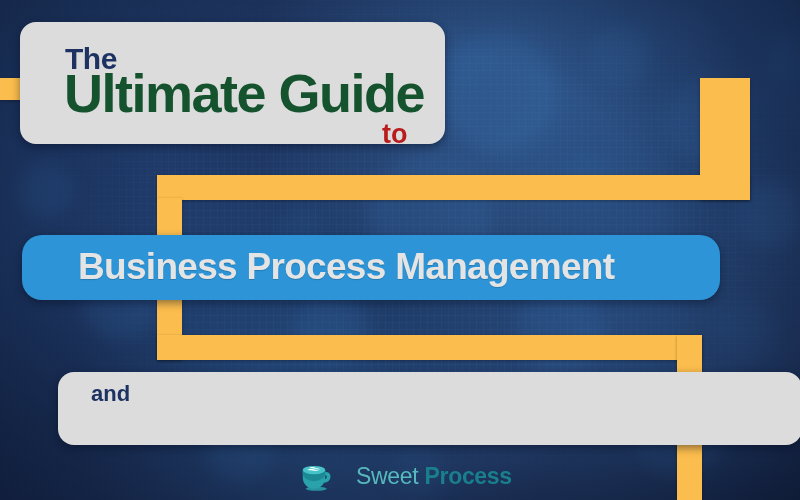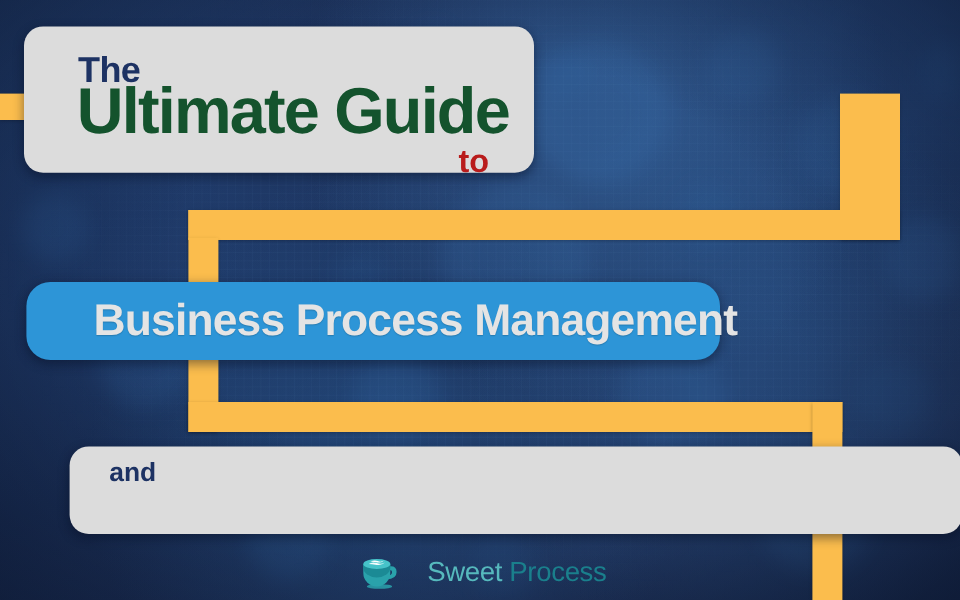--- a/index.html
+++ b/index.html
@@ -43,21 +43,21 @@
   
   .panel {
     position:absolute;
     border-radius:16px;
     box-shadow:0 3px 9px rgba(4,12,30,0.45);
   }
   .panel-grey { background:#dcdcdc; }
   .panel-blue { background:#2d95d7; }
 
   #panel-title      { left:20px;  top:22px;  width:425px; height:122px; }
-  #panel-subject    { left:22px;  top:235px; width:578px; height:65px;  border-radius:20px;padding-left:10px; }
+  #panel-subject    { left:22px;  top:235px; width:698px; height:65px;  border-radius:20px;padding-left:10px; }
   #panel-secondary  { left:58px;  top:372px; width:744px; height:73px;  }
 
   .l-the {
     font-size:30px; font-weight:bold; color:#1d3263;
     position:absolute; left:45px; top:20px; letter-spacing:-0.5px;
   }
   .l-ultimate {
     font-size:54px; font-weight:bold; color:#14532d;
     position:absolute; left:44px; top:40px; letter-spacing:-1.5px;
     white-space:nowrap;
@@ -84,21 +84,21 @@
 
   
   #logo {
     position:absolute; left:300px; top:459px;
     width:200px; height:34px;
     display:flex; align-items:center; gap:6px;
   }
   #logo-cup { width:34px; height:30px; flex:0 0 auto; }
   .logo-word { font-size:23px; letter-spacing:-0.3px; line-height:1; }
   .logo-sweet   { color:#56b9bd; font-weight:normal;margin-left:16px; }
-  .logo-process { color:#1a7f8c; font-weight:normal; }
+  .logo-process { color:#1a7f8c; font-weight:bold; }
 </style>
 </head>
 <body>
 
 <div id="bg">
   <svg id="bg-blobs" viewBox="0 0 800 500" preserveAspectRatio="none">
     <g fill="#3c78ba" opacity=".30">
       <circle cx="500" cy="95" r="58"></circle>
       <circle cx="620" cy="55" r="30"></circle>
       <circle cx="705" cy="120" r="40"></circle>

